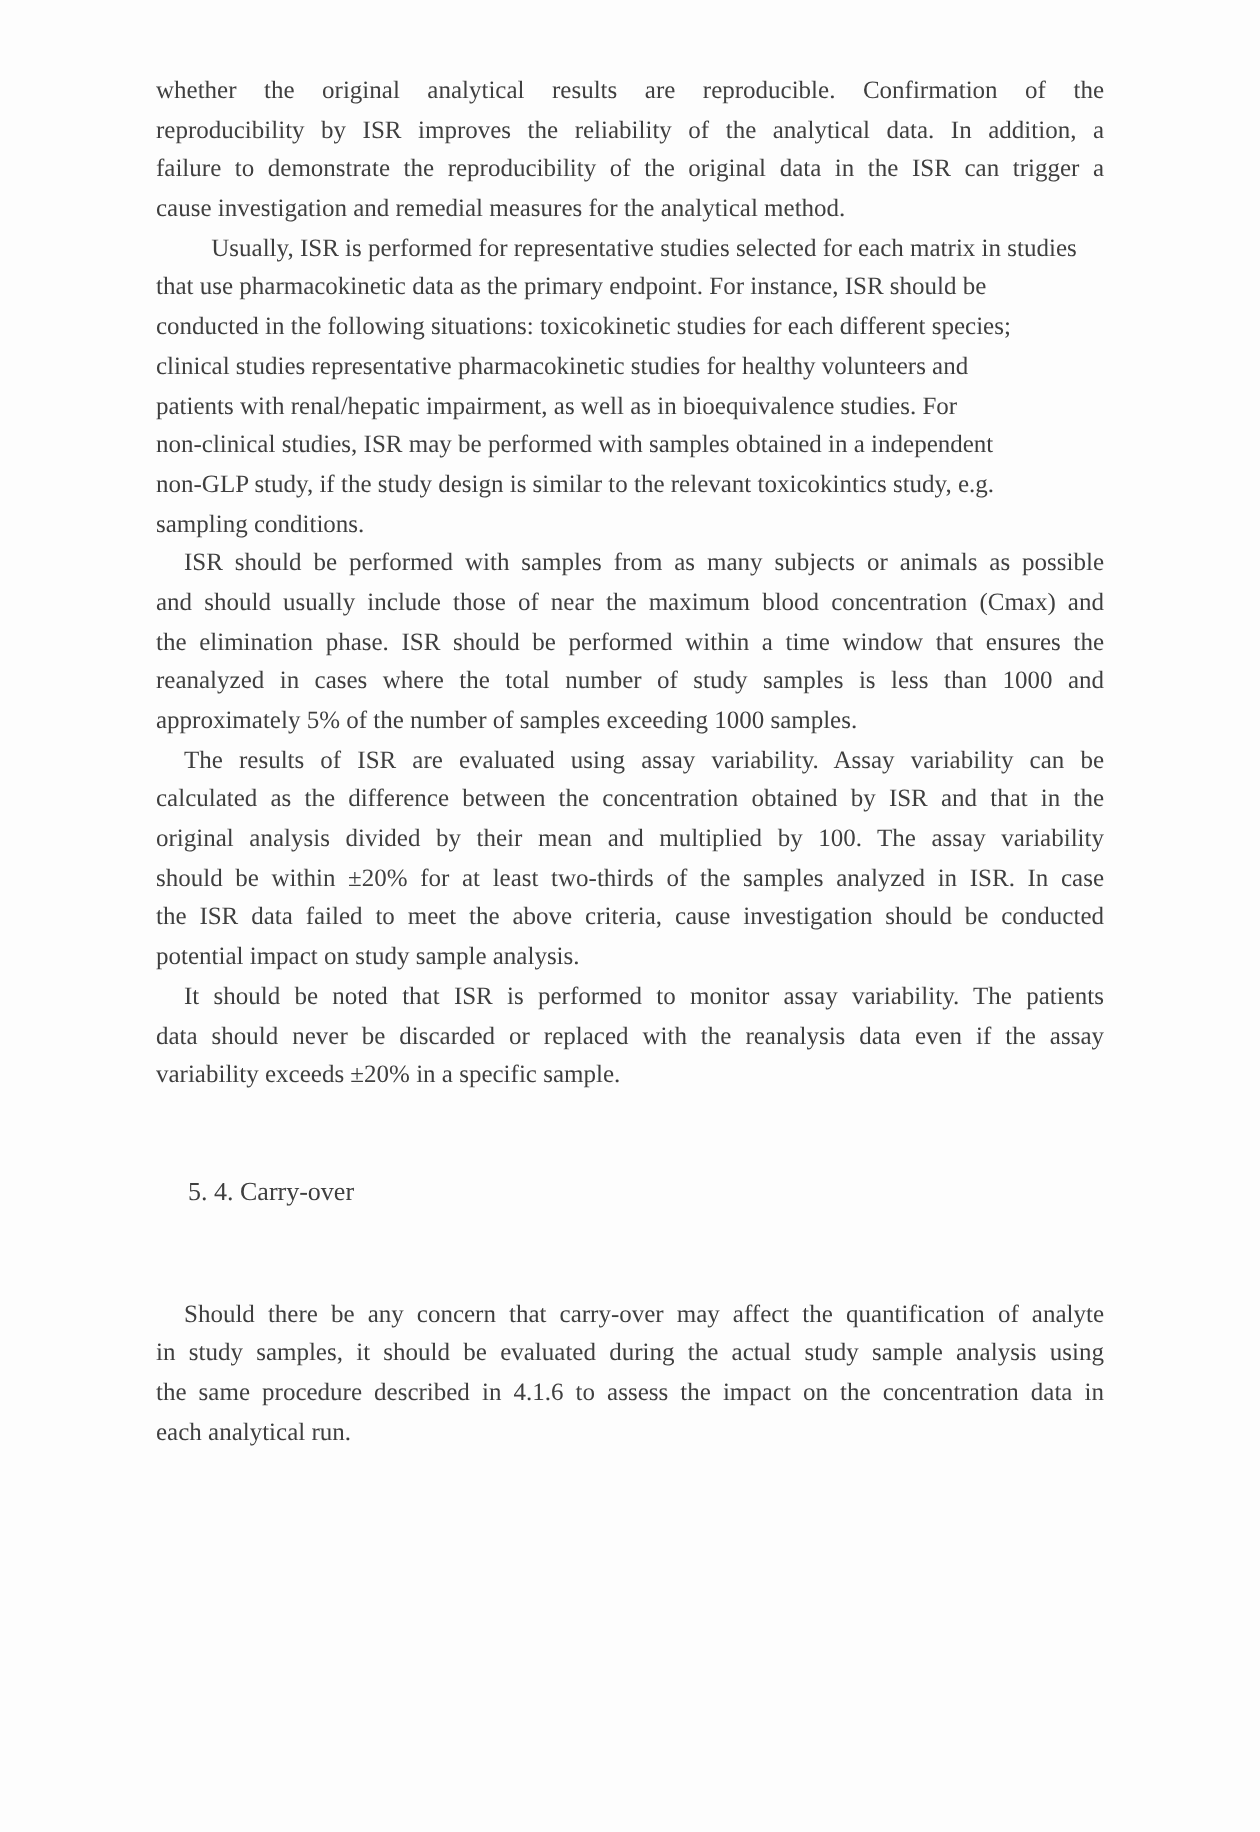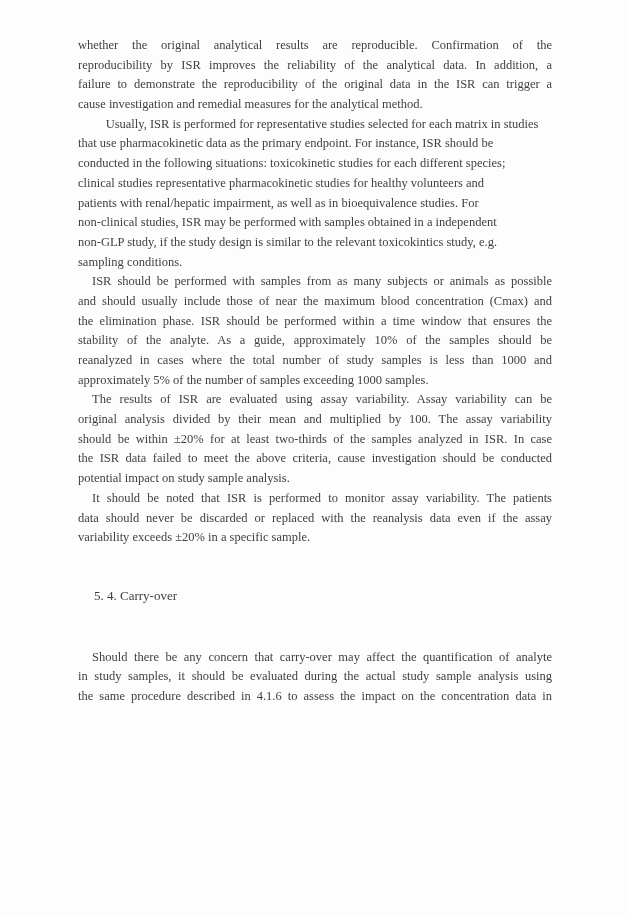--- a/index.html
+++ b/index.html
@@ -64,27 +64,27 @@
     <div class="ln">patients with renal/hepatic impairment, as well as in bioequivalence studies. For</div>
     <div class="ln">non-clinical studies, ISR may be performed with samples obtained in a independent</div>
     <div class="ln">non-GLP study, if the study design is similar to the relevant toxicokintics study, e.g.</div>
     <div class="ln">sampling conditions.</div>
   </div>
 
   <div class="para">
     <div class="ln j ind">ISR should be performed with samples from as many subjects or animals as possible</div>
     <div class="ln j">and should usually include those of near the maximum blood concentration (Cmax) and</div>
     <div class="ln j">the elimination phase. ISR should be performed within a time window that ensures the</div>
-    <div class="ln j">stability of the analyte. As a guide, approximately 10% of the samples should be</div>
     <div class="ln j">reanalyzed in cases where the total number of study samples is less than 1000 and</div>
     <div class="ln">approximately 5% of the number of samples exceeding 1000 samples.</div>
   </div>
 
   <div class="para">
     <div class="ln j ind">The results of ISR are evaluated using assay variability. Assay variability can be</div>
+    <div class="ln j">calculated as the difference between the concentration obtained by ISR and that in the</div>
     <div class="ln j">original analysis divided by their mean and multiplied by 100. The assay variability</div>
     <div class="ln j">should be within ±20% for at least two-thirds of the samples analyzed in ISR. In case</div>
     <div class="ln j">the ISR data failed to meet the above criteria, cause investigation should be conducted</div>
     <div class="ln">potential impact on study sample analysis.</div>
   </div>
 
   <div class="para">
     <div class="ln j ind">It should be noted that ISR is performed to monitor assay variability. The patients</div>
     <div class="ln j">data should never be discarded or replaced with the reanalysis data even if the assay</div>
     <div class="ln">variability exceeds ±20% in a specific sample.</div>
@@ -93,15 +93,16 @@
   <div class="spacer-small"></div>
 
   <div class="heading">5. 4. Carry-over</div>
 
   <div class="spacer-large"></div>
 
   <div class="para">
     <div class="ln j ind">Should there be any concern that carry-over may affect the quantification of analyte</div>
     <div class="ln j">in study samples, it should be evaluated during the actual study sample analysis using</div>
     <div class="ln j">the same procedure described in 4.1.6 to assess the impact on the concentration data in</div>
+    <div class="ln">each analytical run.</div>
   </div>
 
 </div>
 
 </body></html>

